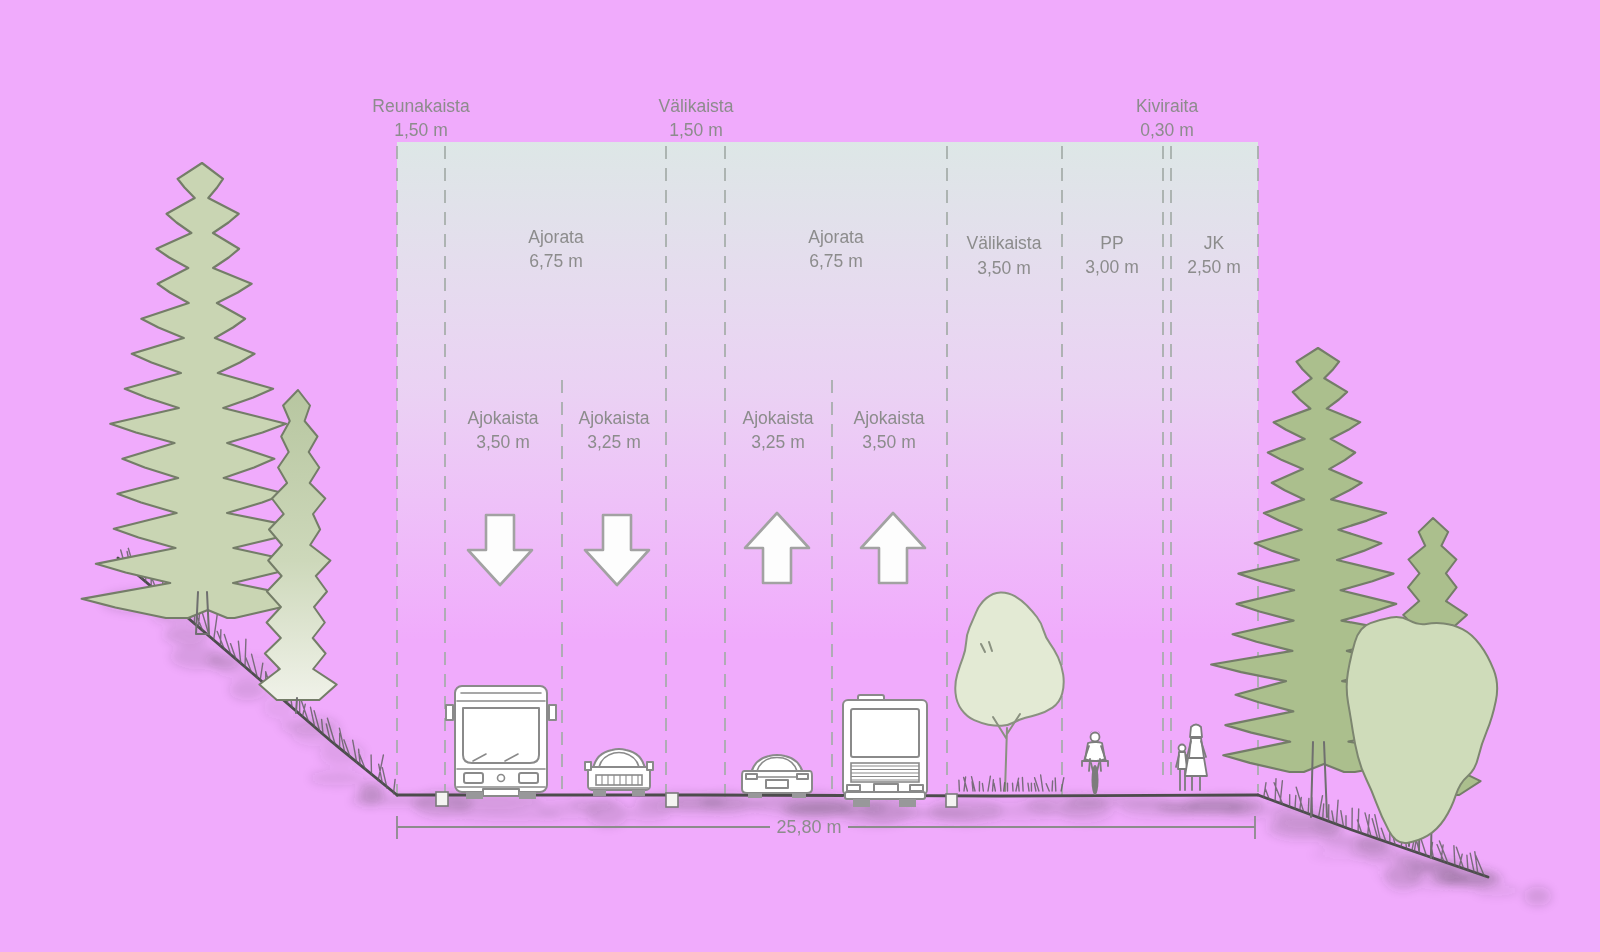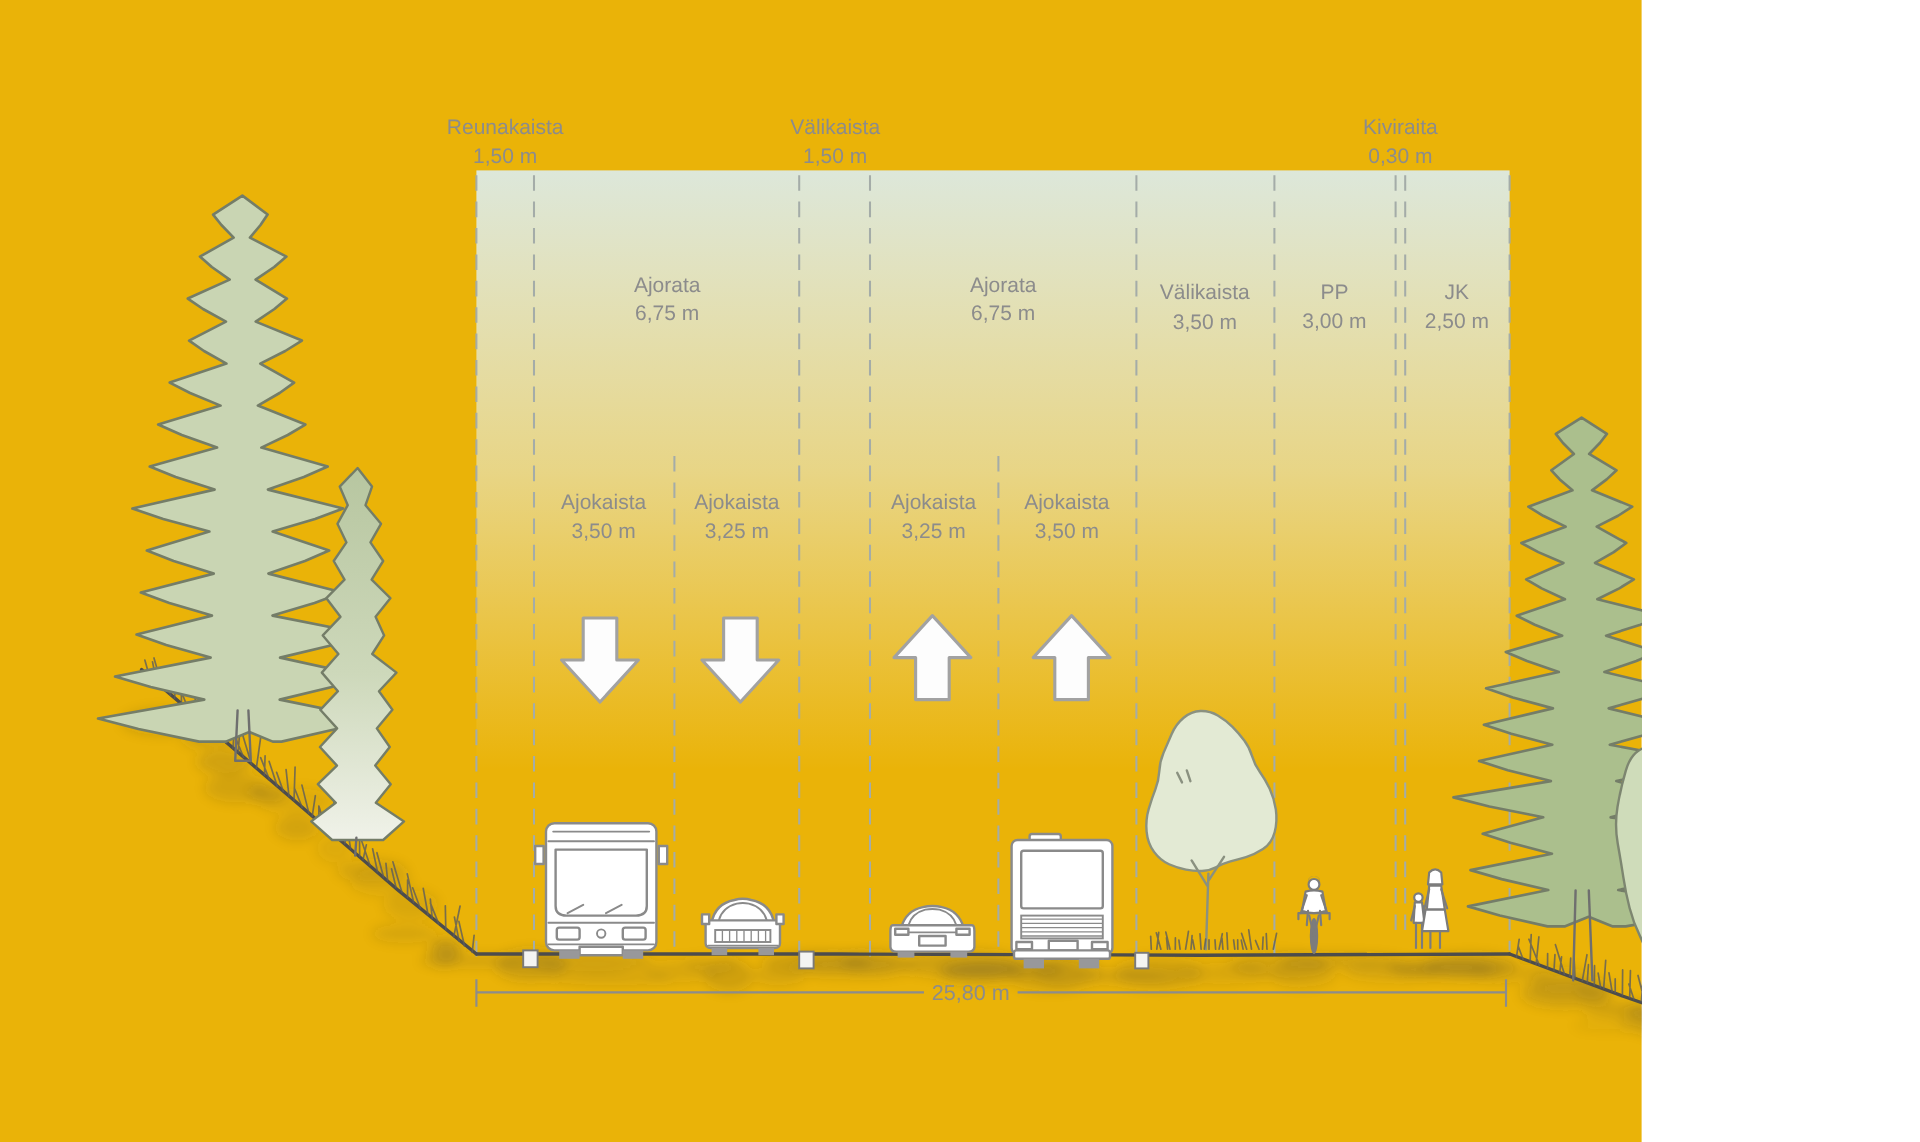--- a/index.html
+++ b/index.html
@@ -1,16 +1,16 @@
 <!DOCTYPE html>
 <html style="--sky-wash: #dfeee9; --label-gray: #8c8c8c; --dash-gray: #a4aca8; --outline-gray: #8a8a8a; --tree-light: #c9d5b3; --tree-medium: #abbf8d; --tree-pale: #e3ead4; --tree-soft: #cfdcba; --tree-outline: #747d68;"><head>
 <meta charset="utf-8">
 <style>
   html,body{margin:0;padding:0;background:#fff;}
-  .stage{position:relative;width:1368px;height:952px;background:#eab308;overflow:hidden;
+  .stage{position:relative;width:1600px;height:952px;background:#f0abfc;overflow:hidden;
          font-family:"Liberation Sans",sans-serif;}
   svg{display:block;}
   .lbl{font-family:"Liberation Sans",sans-serif;font-size:17.5px;fill:var(--label-gray,#8c8c8c);
        text-anchor:middle;}
   .dim-lbl{font-family:"Liberation Sans",sans-serif;font-size:18px;fill:var(--label-gray,#8c8c8c);
        text-anchor:middle;}
   .dash{stroke:var(--dash-gray,#a4aca8);stroke-width:1.7;fill:none;stroke-dasharray:13 9;}
   .ground{stroke:#4c4c4c;stroke-width:2.8;fill:none;stroke-linecap:round;stroke-linejoin:round;}
   .hatch{stroke:#5c5c5c;stroke-width:1.4;fill:none;opacity:.8;stroke-linecap:round;}
   .tree-l{fill:var(--tree-light,#cbd7b4);stroke:var(--tree-outline,#747d68);stroke-width:2.2;stroke-linejoin:round;}

